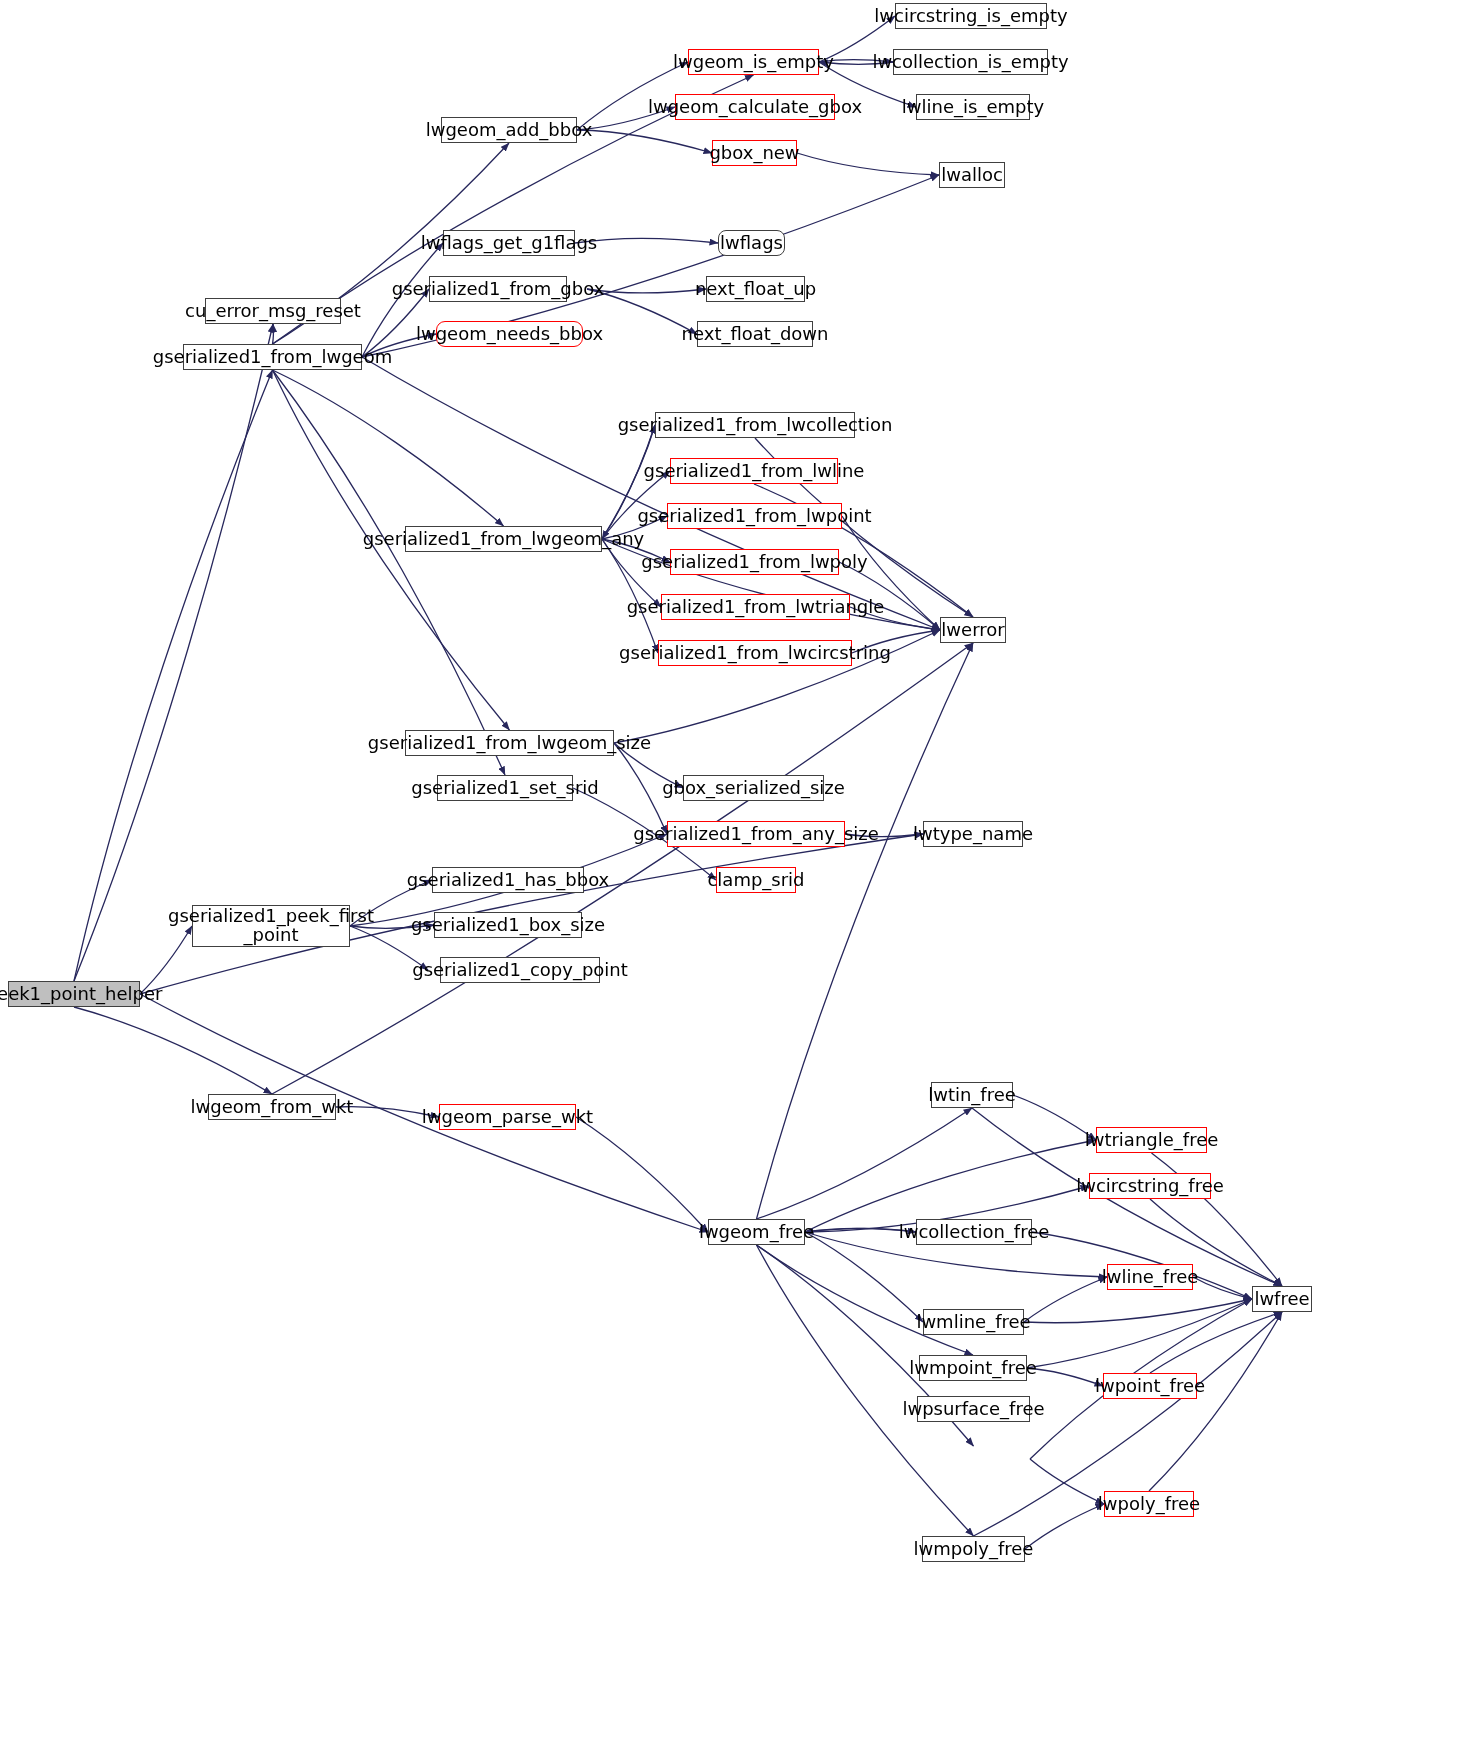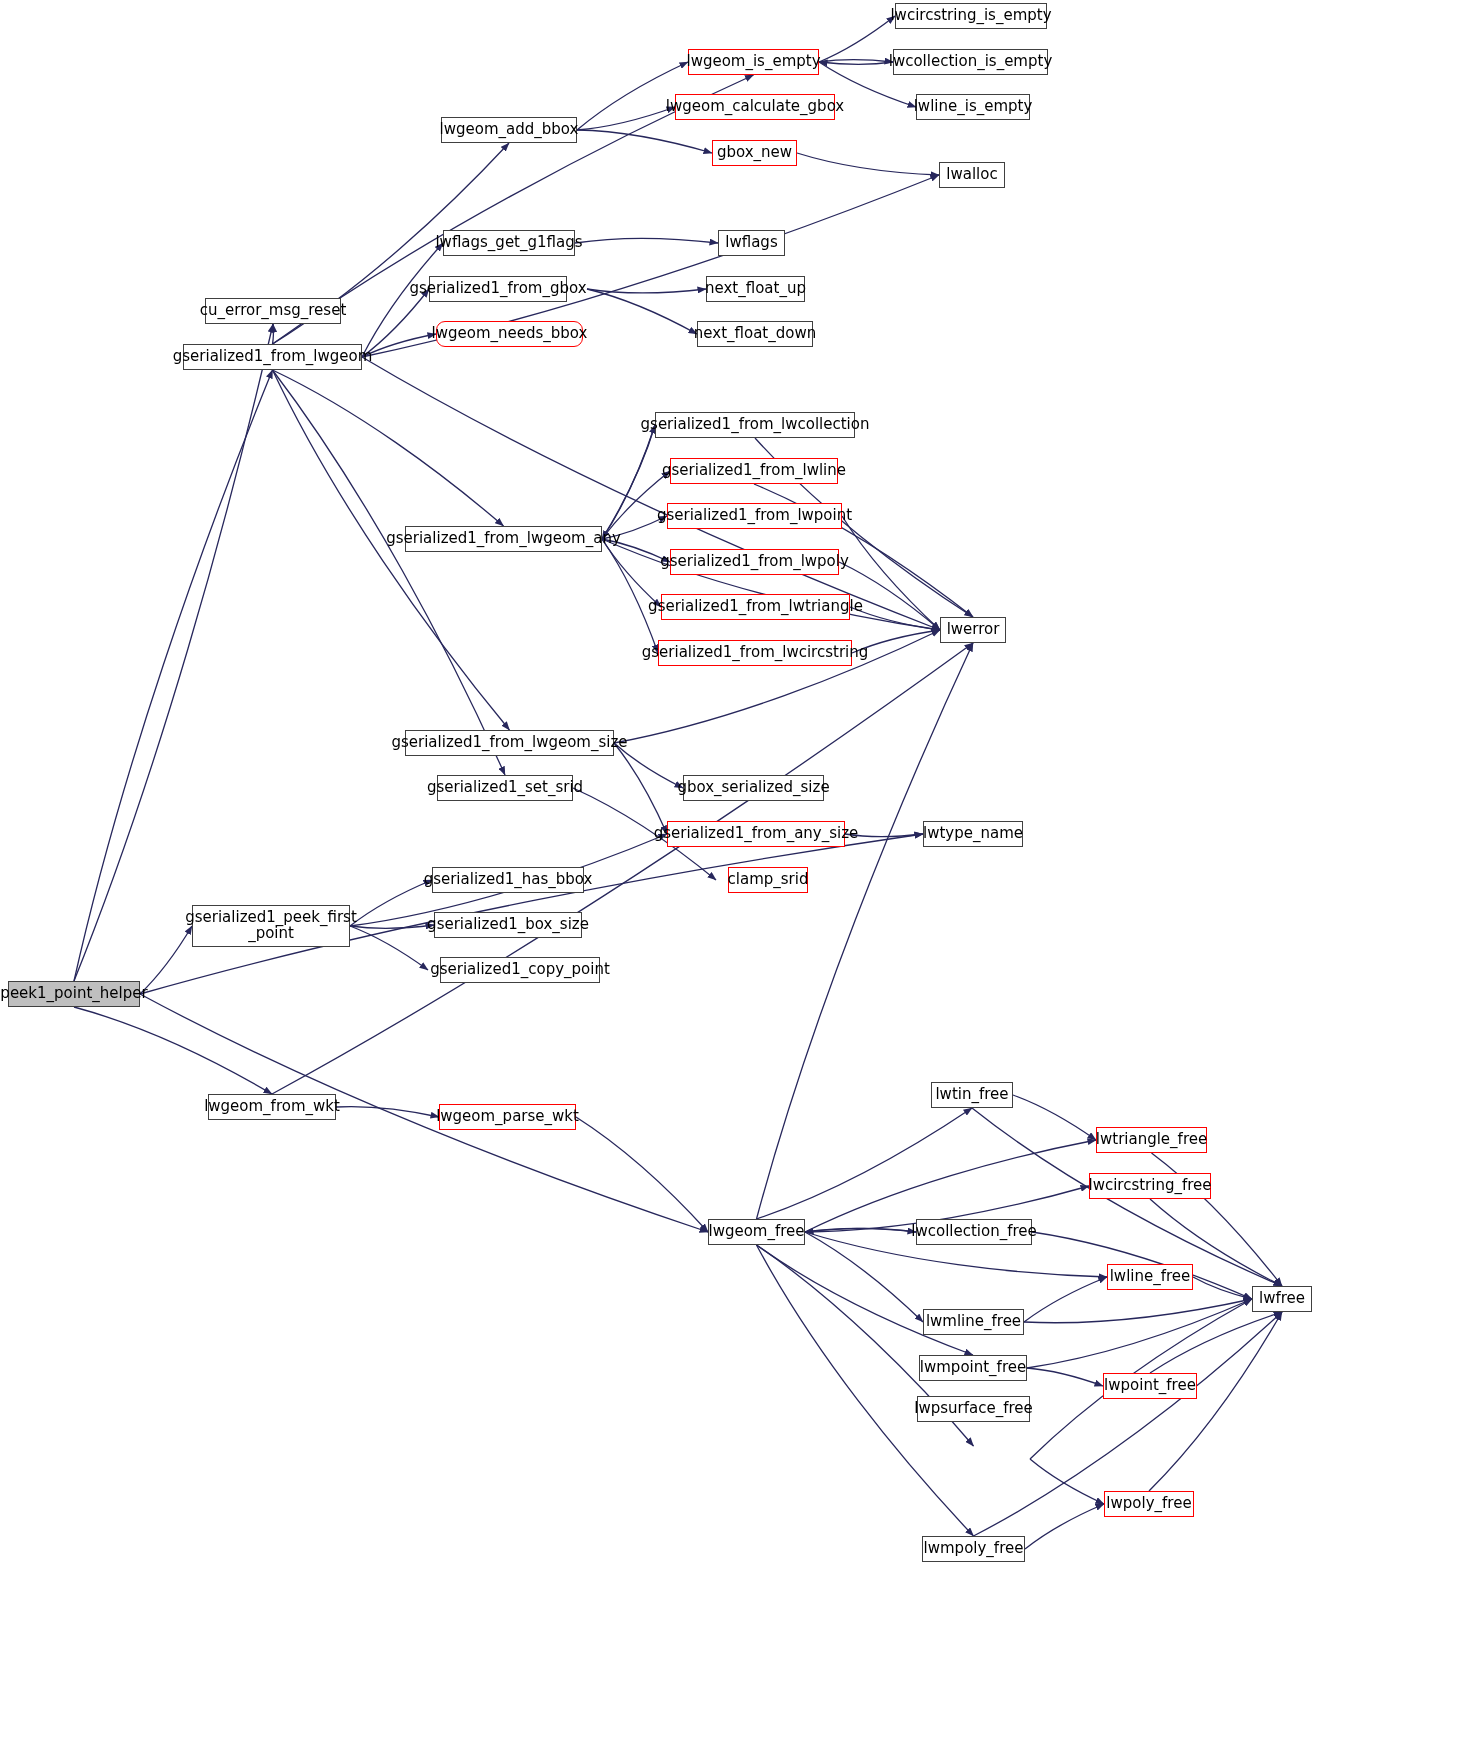--- a/index.html
+++ b/index.html
@@ -1,21 +1,21 @@
 <!DOCTYPE html>
 <html><head>
 <meta charset="utf-8">
 <style>
   html,body{margin:0;padding:0;background:#ffffff;}
   #canvas{position:relative;width:1463px;height:1749px;background:#ffffff;
     font-family:"DejaVu Sans","Liberation Sans",sans-serif;}
   svg.edges{position:absolute;left:0;top:0;width:1463px;height:1749px;overflow:visible;}
   .node{position:absolute;box-sizing:border-box;display:flex;align-items:center;
     justify-content:center;background:#ffffff;border:1px solid #404040;
-    font-size:15px;color:#000000;white-space:pre;line-height:1.05;text-align:center;}
+    font-size:18px;color:#000000;white-space:pre;line-height:1.05;text-align:center;}
   .node.red{border-color:#ff0000;}
   .node.cur{background:#bfbfbf;border-color:#404040;}
   .node span{pointer-events:none;}
 </style>
 </head>
 <body>
 
 <div id="canvas">
   <svg class="edges" id="edge-layer" viewBox="0 0 1463 1749" preserveAspectRatio="none">
     <defs>
@@ -113,39 +113,39 @@
       <div class="node" style="left: 183px; top: 344px; width: 179px; height: 26px;"><span>gserialized1_from_lwgeom</span></div>
       <div class="node red" style="left: 688px; top: 49px; width: 131px; height: 26px;"><span>lwgeom_is_empty</span></div>
       <div class="node" style="left: 895px; top: 3px; width: 152px; height: 26px;"><span>lwcircstring_is_empty</span></div>
       <div class="node" style="left: 893px; top: 49px; width: 155px; height: 26px;"><span>lwcollection_is_empty</span></div>
       <div class="node" style="left: 916px; top: 94px; width: 114px; height: 26px;"><span>lwline_is_empty</span></div>
       <div class="node" style="left: 441px; top: 117px; width: 136px; height: 26px;"><span>lwgeom_add_bbox</span></div>
       <div class="node red" style="left: 675px; top: 94px; width: 160px; height: 26px;"><span>lwgeom_calculate_gbox</span></div>
       <div class="node red" style="left: 712px; top: 140px; width: 85px; height: 26px;"><span>gbox_new</span></div>
       <div class="node" style="left: 939px; top: 162px; width: 66px; height: 26px;"><span>lwalloc</span></div>
       <div class="node" style="left: 443px; top: 230px; width: 132px; height: 26px;"><span>lwflags_get_g1flags</span></div>
-      <div class="node" style="left: 718px; top: 230px; width: 67px; height: 26px;"><span>lwflags</span></div>
+      <div class="node" style="left: 718px; top: 230px; width: 67px; height: 26px; border-radius: 8px;"><span>lwflags</span></div>
       <div class="node" style="left: 429px; top: 276px; width: 138px; height: 26px;"><span>gserialized1_from_gbox</span></div>
       <div class="node" style="left: 706px; top: 276px; width: 99px; height: 26px;"><span>next_float_up</span></div>
       <div class="node" style="left: 697px; top: 321px; width: 116px; height: 26px;"><span>next_float_down</span></div>
       <div class="node red" style="left: 436px; top: 321px; width: 147px; height: 26px; border-radius: 9px;"><span>lwgeom_needs_bbox</span></div>
       <div class="node" style="left: 655px; top: 412px; width: 200px; height: 26px;"><span>gserialized1_from_lwcollection</span></div>
       <div class="node red" style="left: 670px; top: 458px; width: 168px; height: 26px;"><span>gserialized1_from_lwline</span></div>
       <div class="node red" style="left: 667px; top: 503px; width: 175px; height: 26px;"><span>gserialized1_from_lwpoint</span></div>
       <div class="node red" style="left: 670px; top: 549px; width: 169px; height: 26px;"><span>gserialized1_from_lwpoly</span></div>
       <div class="node red" style="left: 661px; top: 594px; width: 189px; height: 26px;"><span>gserialized1_from_lwtriangle</span></div>
       <div class="node red" style="left: 658px; top: 640px; width: 194px; height: 26px;"><span>gserialized1_from_lwcircstring</span></div>
       <div class="node" style="left: 405px; top: 526px; width: 197px; height: 26px;"><span>gserialized1_from_lwgeom_any</span></div>
       <div class="node" style="left: 940px; top: 617px; width: 66px; height: 26px; text-align: center;"><span>lwerror</span></div>
       <div class="node" style="left: 405px; top: 730px; width: 209px; height: 26px;"><span>gserialized1_from_lwgeom_size</span></div>
       <div class="node" style="left: 437px; top: 775px; width: 136px; height: 26px;"><span>gserialized1_set_srid</span></div>
       <div class="node" style="left: 683px; top: 775px; width: 141px; height: 26px;"><span>gbox_serialized_size</span></div>
       <div class="node red" style="left: 667px; top: 821px; width: 178px; height: 26px;"><span>gserialized1_from_any_size</span></div>
       <div class="node" style="left: 923px; top: 821px; width: 100px; height: 26px;"><span>lwtype_name</span></div>
-      <div class="node red" style="left: 716px; top: 867px; width: 80px; height: 26px; margin-left: 12px;"><span>clamp_srid</span></div>
+      <div class="node red" style="left: 716px; top: 867px; width: 80px; height: 26px;"><span>clamp_srid</span></div>
       <div class="node" style="left: 432px; top: 867px; width: 152px; height: 26px;"><span>gserialized1_has_bbox</span></div>
       <div class="node" style="left: 192px; top: 905px; width: 158px; height: 42px;"><span>gserialized1_peek_first
 _point</span></div>
       <div class="node" style="left: 434px; top: 912px; width: 148px; height: 26px;"><span>gserialized1_box_size</span></div>
       <div class="node" style="left: 440px; top: 957px; width: 160px; height: 26px;"><span>gserialized1_copy_point</span></div>
       <div class="node" style="left: 208px; top: 1094px; width: 128px; height: 26px;"><span>lwgeom_from_wkt</span></div>
       <div class="node red" style="left: 439px; top: 1104px; width: 137px; height: 26px;"><span>lwgeom_parse_wkt</span></div>
       <div class="node" style="left: 708px; top: 1219px; width: 97px; height: 26px;"><span>lwgeom_free</span></div>
       <div class="node" style="left: 931px; top: 1082px; width: 82px; height: 26px;"><span>lwtin_free</span></div>
       <div class="node red" style="left: 1096px; top: 1127px; width: 111px; height: 26px;"><span>lwtriangle_free</span></div>

